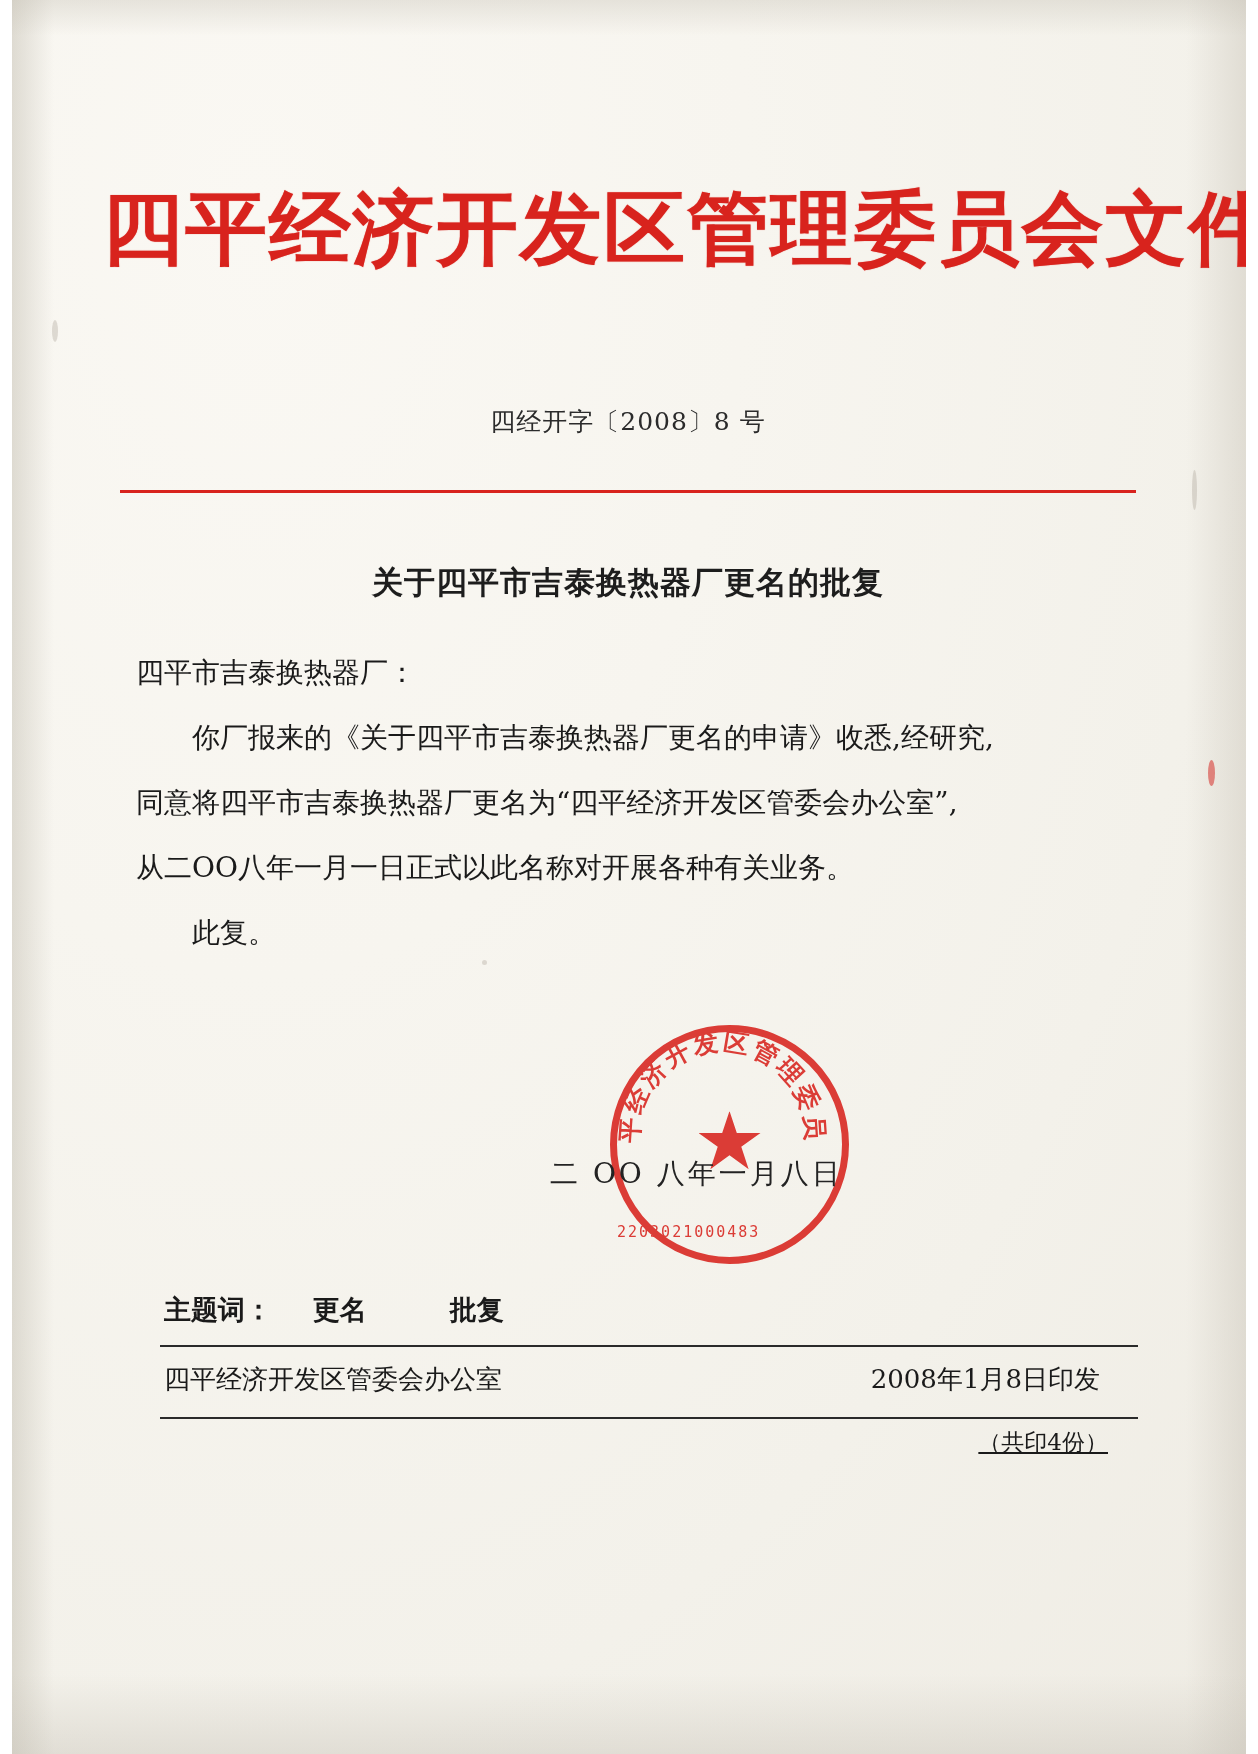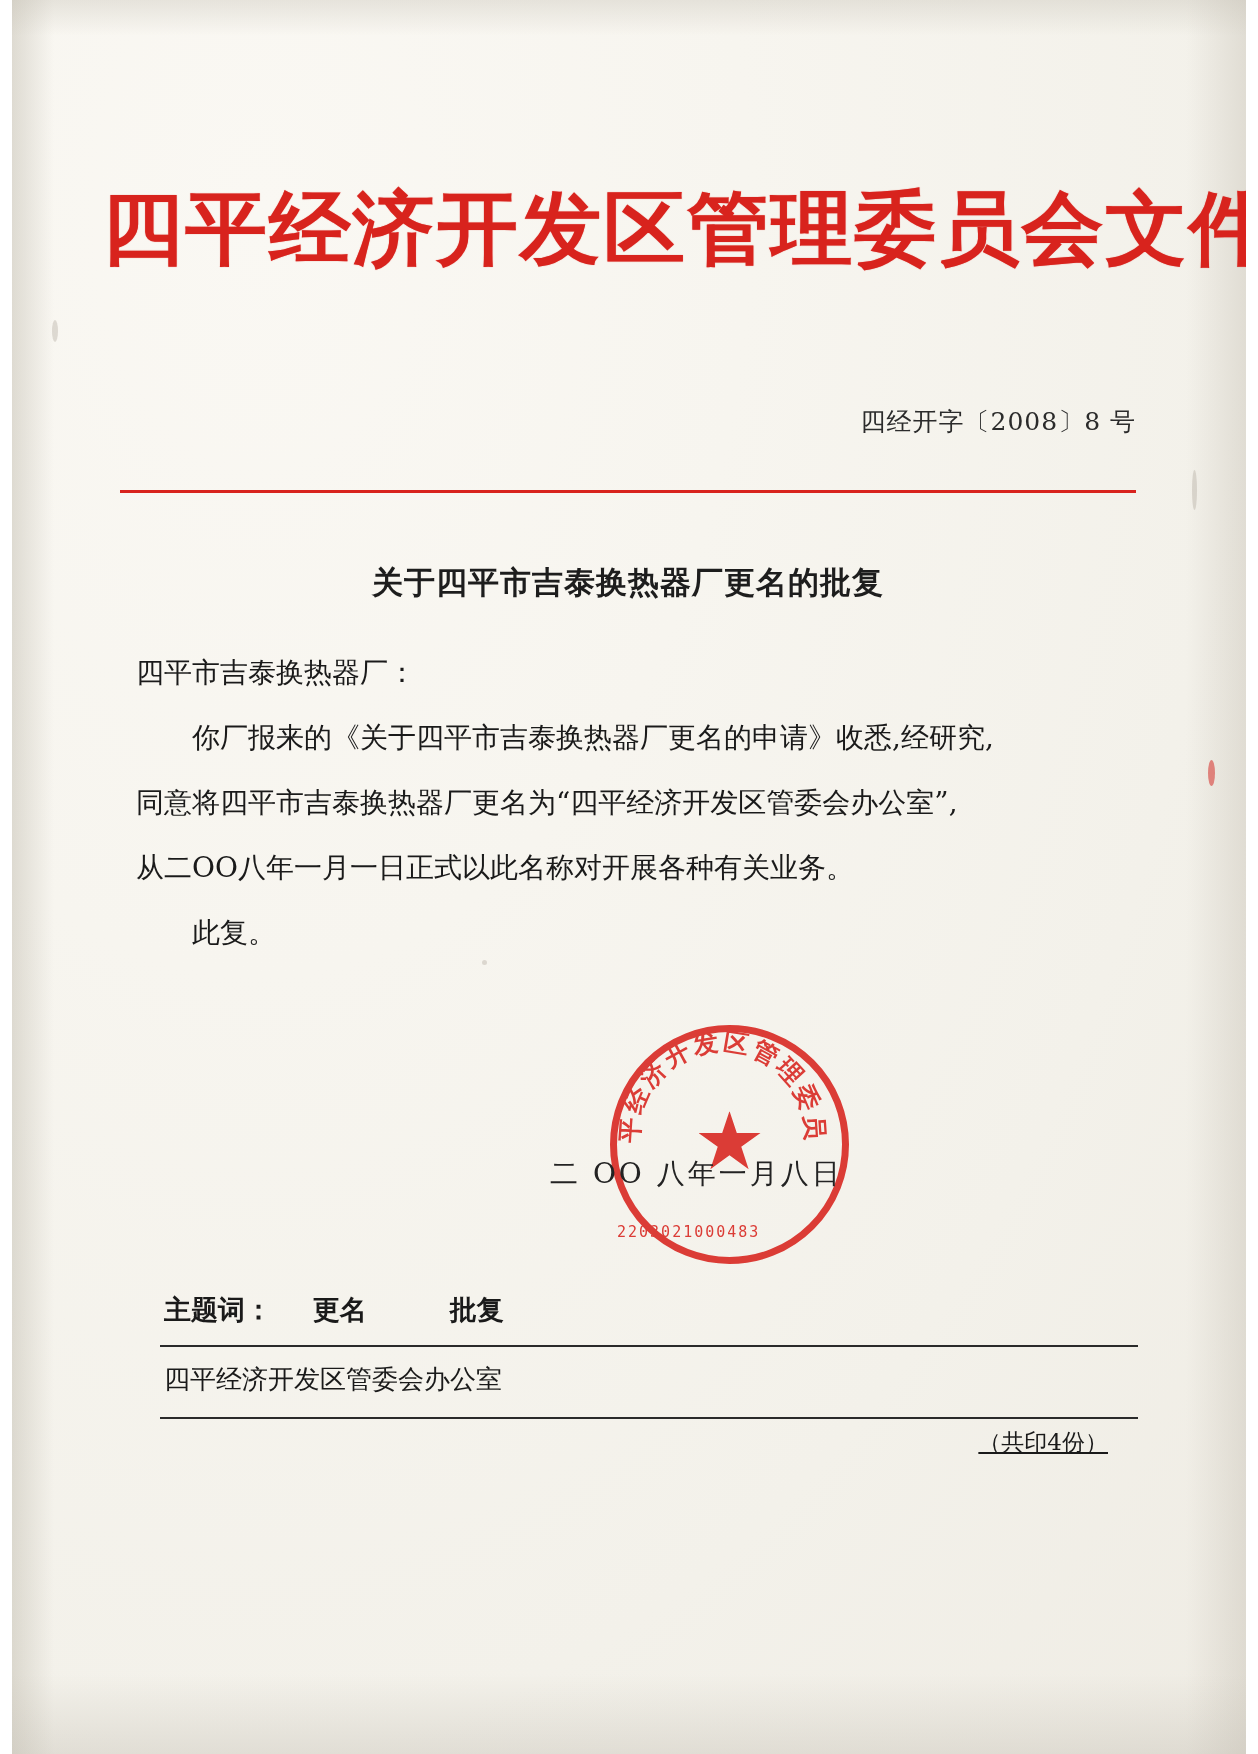--- a/index.html
+++ b/index.html
@@ -69,21 +69,21 @@
     transform: scaleX(1.02);
     text-shadow: 0 0 1px rgba(216,35,29,0.6);
   }
 
   
   .doc-number {
     position: absolute;
     left: 0;
     right: 0;
     top: 405px;
-    text-align: right;
+    text-align: center;
     font-family: "DejaVu Serif", "Liberation Serif", serif;
     font-size: 25px;
     color: #2b2b2b;
     letter-spacing: 1px;
   }
 
   
   .red-rule {
     position: absolute;
     left: 0px;
@@ -291,20 +291,21 @@
       <span class="kw-gap1"></span>
       <span>更名</span>
       <span class="kw-gap2"></span>
       <span>批复</span>
     </div>
 
     <div class="rule-1"></div>
 
     <div class="footer-row">
       <span class="left">四平经济开发区管委会办公室</span>
+      <span class="right">2008年1月8日印发</span>
     </div>
 
     <div class="rule-2"></div>
 
     <div class="copies">（共印4份）</div>
 
   </div>
 </div>
 
 </body></html>

